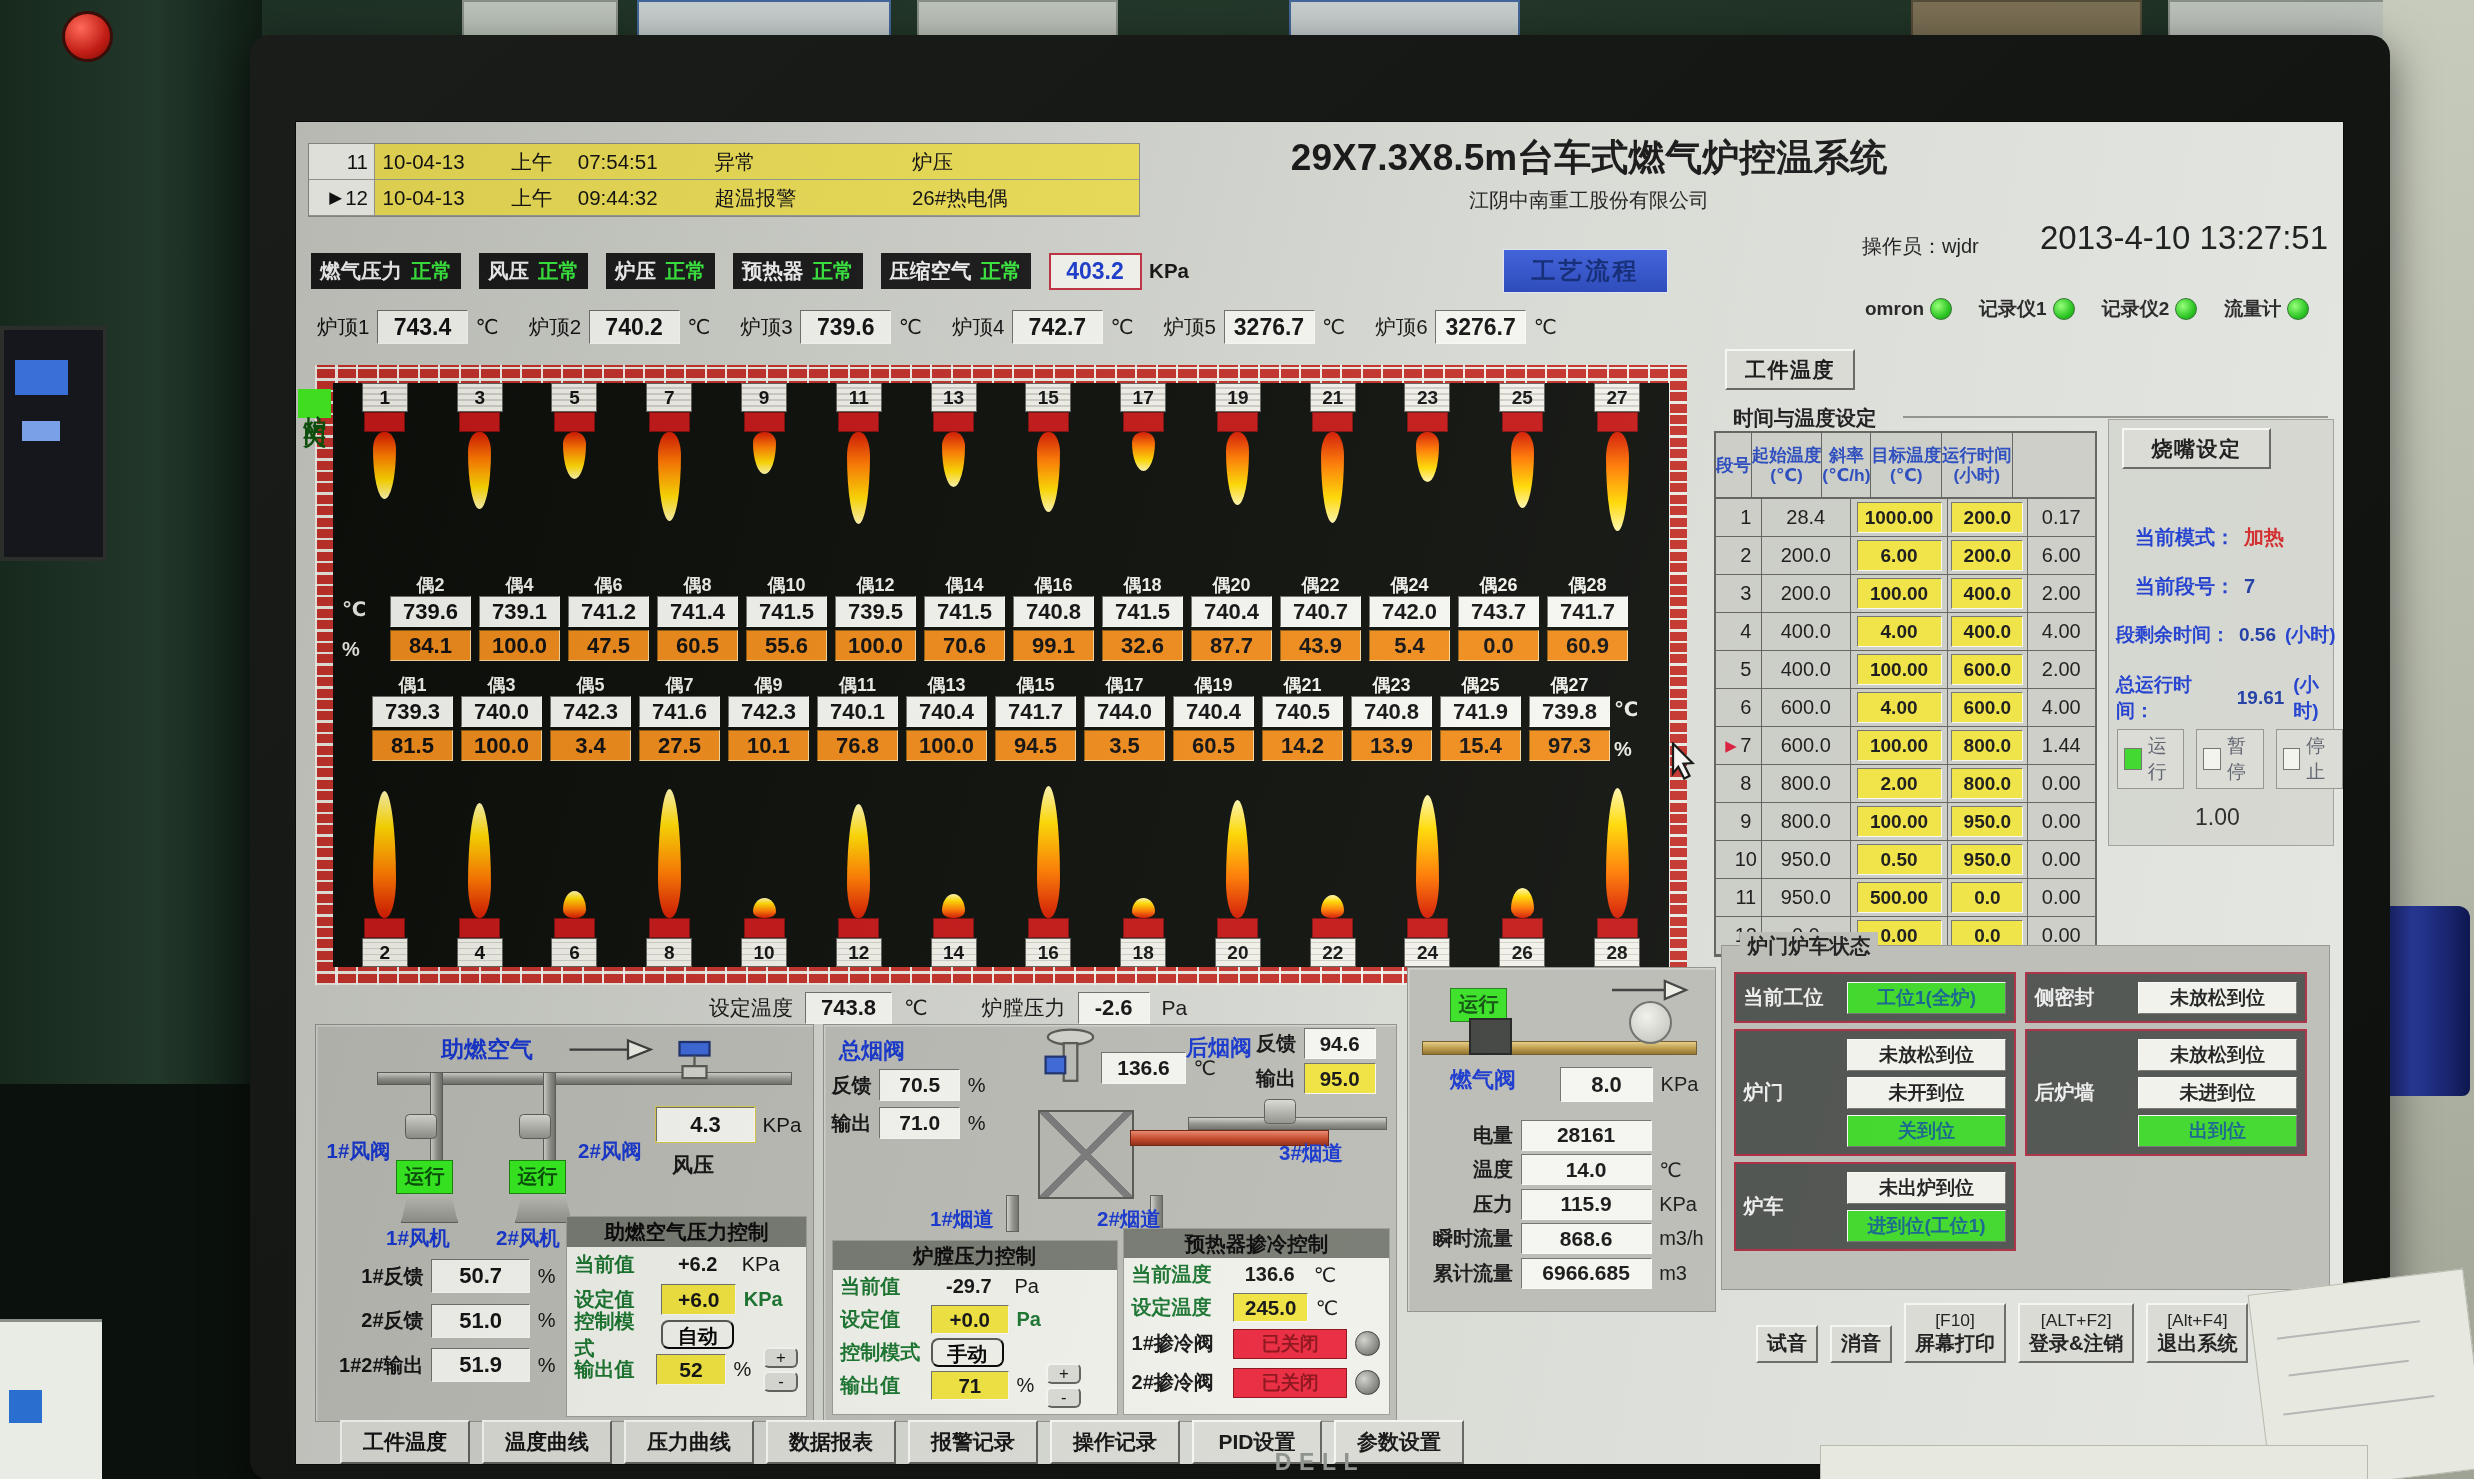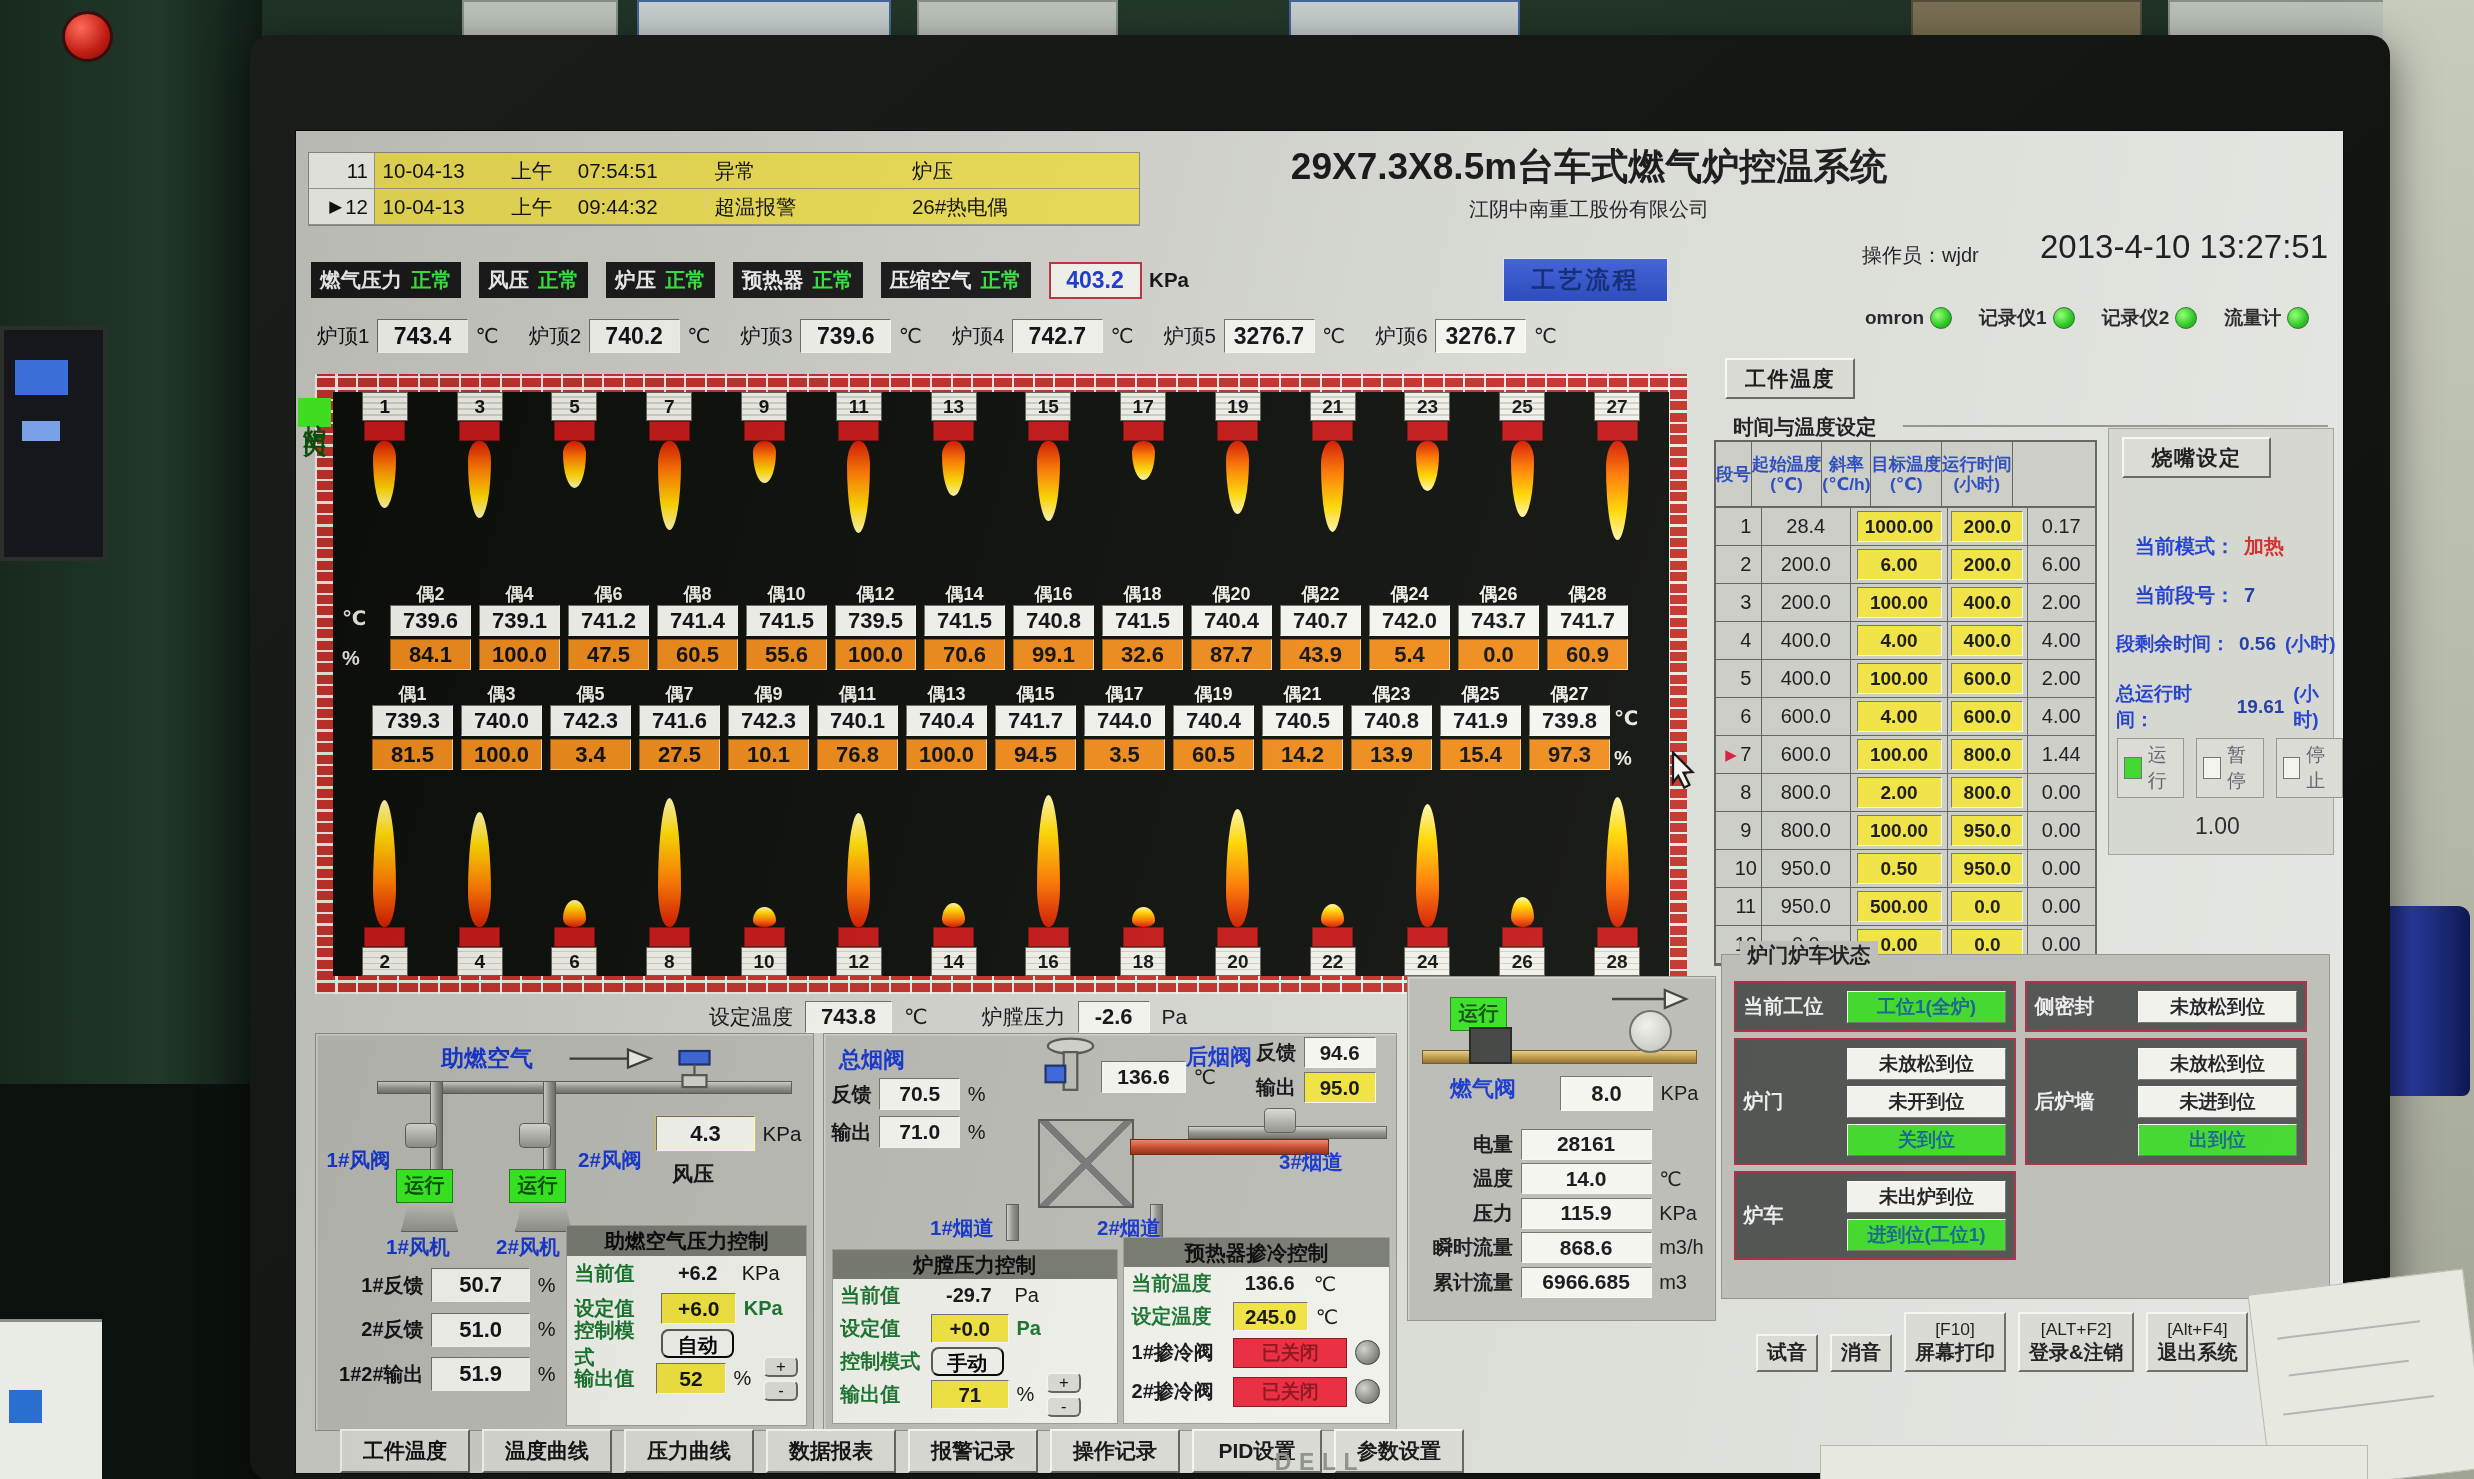--- a/index.html
+++ b/index.html
@@ -22,21 +22,21 @@
   .cup{position:absolute;left:2364px;top:906px;width:106px;height:190px;border-radius:12px 12px 7.6px 7.6px;
     background:linear-gradient(90deg,#131f66,#2a3b9e 45%,#0e1750);z-index:1;}
   .paper{position:absolute;background:#e7e8e0;border:0.8px solid #b9baae;z-index:6;}
   .paper .ln{position:absolute;background:rgba(90,90,100,.35);height:1.5px;}
   
   .monitor{position:absolute;left:250px;top:35px;width:2140px;height:1445px;background:linear-gradient(140deg,#23262133,#00000066),#171a17;
     border-radius:20px;box-shadow:0 13.6px 45px rgba(0,0,0,.55);z-index:2;}
   .brand{position:absolute;left:50%;bottom:4.5px;transform:translateX(-50%);color:#8f948e;font-size:23px;letter-spacing:7.6px;font-weight:bold;}
   .pwr-led{position:absolute;right:39px;bottom:73px;width:13.6px;height:13.6px;border-radius:50%;
     background:radial-gradient(circle at 40% 35%,#bfe2ff,#2a7fe0 60%,#1246a0);box-shadow:0 0 10.6px #3a8fe8;}
-  .screen{position:absolute;left:45px;top:95px;width:2047px;height:1342px;background:linear-gradient(100deg,#c6c8c1,#d7d9d3 55%,#e3e5e0);
+  .screen{position:absolute;left:45px;top:86px;width:2047px;height:1342px;background:linear-gradient(100deg,#c6c8c1,#d7d9d3 55%,#e3e5e0);
     overflow:hidden;border:1.5px solid #0a0c0a;}
   .screen::after{content:"";position:absolute;inset:0;pointer-events:none;
     background:linear-gradient(105deg,rgba(0,0,0,.08),rgba(255,255,255,.05) 55%,rgba(255,255,255,.09));}
   
   .sunk{background:#f4f5ef;border:1.5px solid;border-color:#6e6f6a #f8f8f4 #f8f8f4 #6e6f6a;color:#101010;
     display:flex;align-items:center;justify-content:center;font-weight:bold;}
   .yel{background:#efe23d;border:1.5px solid;border-color:#6e6f6a #f8f8f4 #f8f8f4 #6e6f6a;color:#101010;
     display:flex;align-items:center;justify-content:center;font-weight:bold;}
   .btn{background:#d8d9d2;border:2.3px solid;border-color:#f5f5f1 #5f605b #5f605b #f5f5f1;color:#0f0f0f;
     display:flex;align-items:center;justify-content:center;cursor:pointer;}

